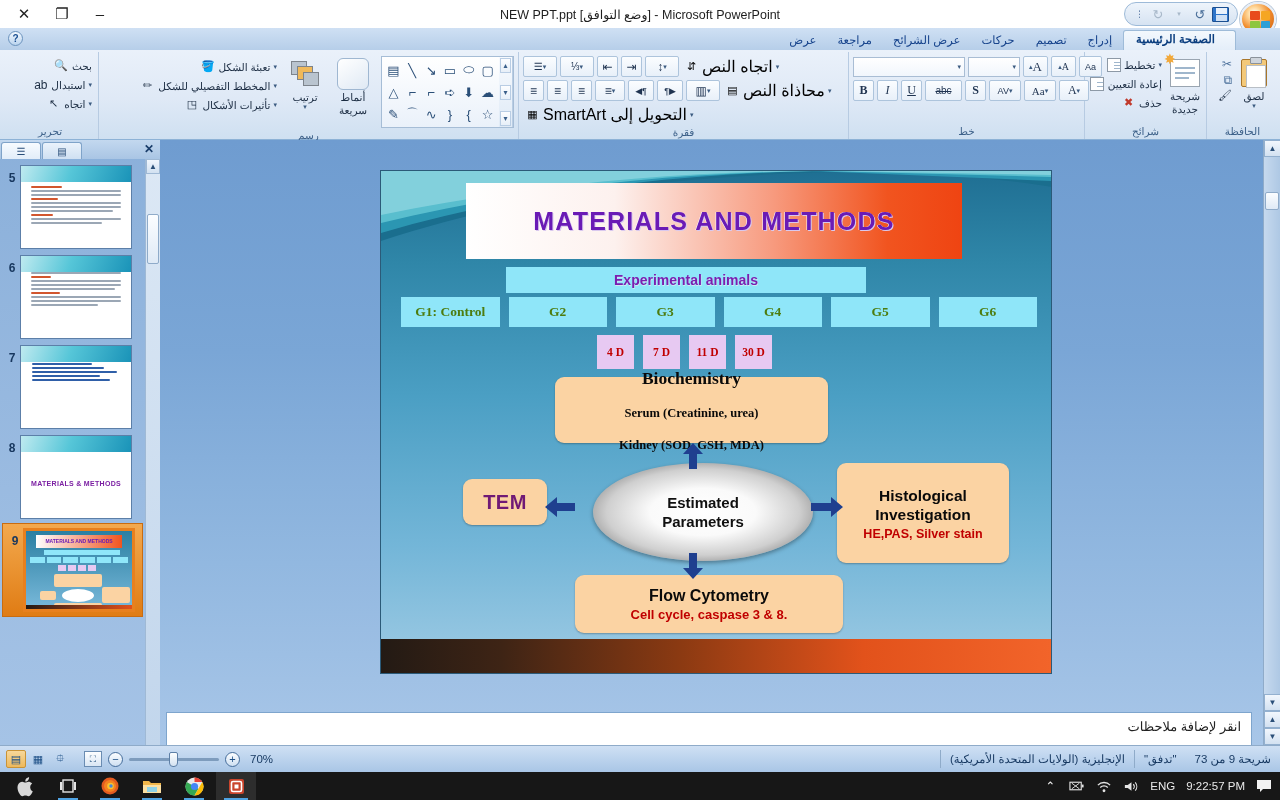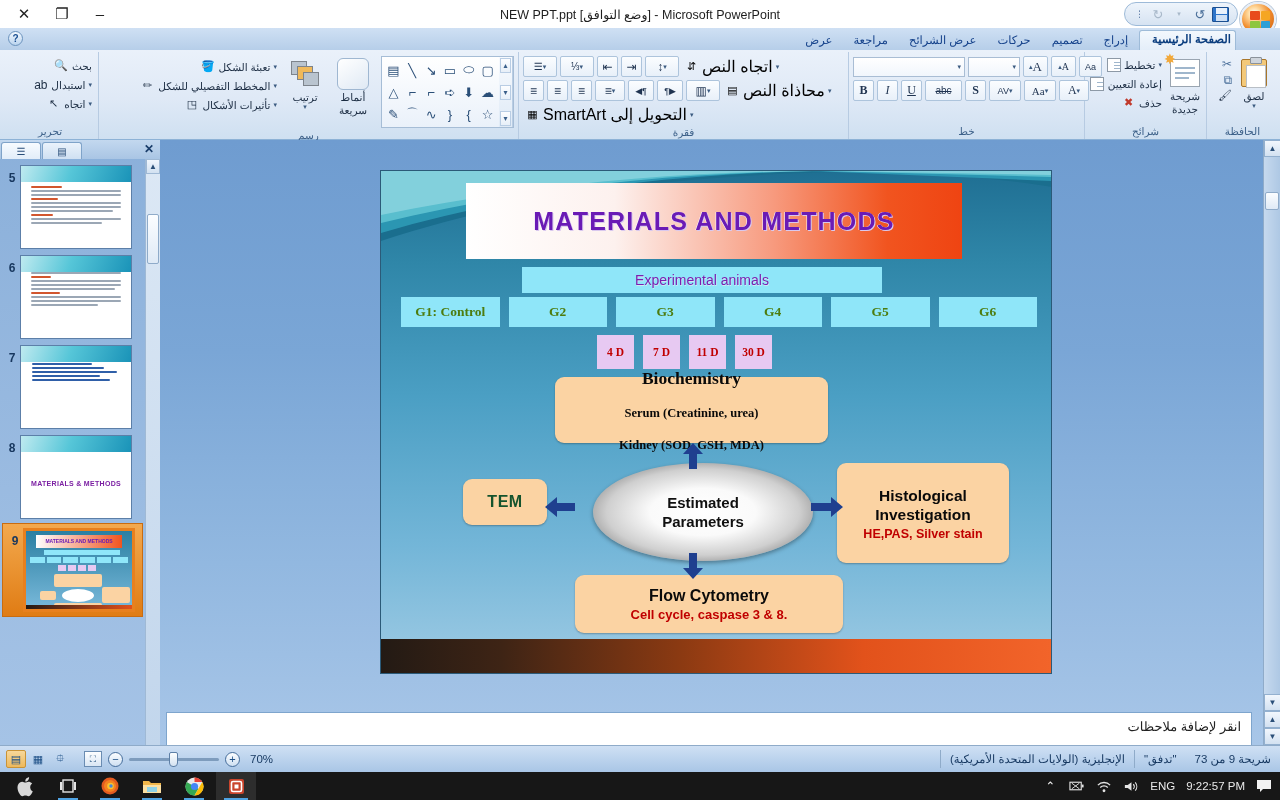--- a/index.html
+++ b/index.html
@@ -59,21 +59,21 @@
     position: absolute; left: 0; top: 28px; width: 1280px; height: 22px;
     background: linear-gradient(#cfe0f4,#b6cee9);
     direction: rtl; display: flex; align-items: flex-end;
     padding-right: 44px; font-size: 11.5px; color: #15428b;
   }
   .tab { padding: 2px 10px 3px 10px; margin-left: 1px; cursor: default; white-space: nowrap; }
   .tab.active {
     background: linear-gradient(#f3f8fd,#e4eef9);
     border: 1px solid #9ebbd8; border-bottom: none;
     border-radius: 3px 3px 0 0; color: #0b3e7f; font-weight: 600;
-    padding: 1px 4px 4px 12px;
+    padding: 1px 20px 4px 12px;
   }
   .help-btn {
     position: absolute; left: 8px; top: 3px; width: 15px; height: 15px;
     border-radius: 50%; background: linear-gradient(#f4f9ff,#b9d3ee);
     border: 1px solid #6a92bd; color: #1b4f91; font-size: 10px;
     text-align: center; line-height: 13px; font-weight: bold;
   }
 
   
   .ribbon {
@@ -207,23 +207,22 @@
     display:flex; align-items:center; justify-content:center;
   }
   .slide-title span {
     font-family:"Liberation Sans", sans-serif; font-weight:bold; font-size:25px;
     color:#6a1bb5; letter-spacing:1.2px;
     text-shadow: 1px 1px 0 #d9c8ee, -0.5px -0.5px 0 #fff;
   }
   .exp-animals {
     position:absolute; left:125px; top:96px; width:360px; height:26px;
     background:#8fe6f9; display:flex; align-items:center; justify-content:center;
-    color:#7a1fb0; font-weight:normal; font-size:14px;
+    color:#7a1fb0; font-weight:bold; font-size:14px;
     text-shadow: 0.5px 0.5px 0 #cfe9f5;
-    margin-left: 16px;
   }
   .groups-row { position:absolute; left:20px; top:126px; width:636px; height:30px;
                 display:flex; gap:9px; }
   .grp { flex:1; background:#8fe6f9; display:flex; align-items:center; justify-content:center;
          color:#4d7c0f; font-family:"Liberation Serif", serif; font-weight:bold; font-size:13.5px; }
   .days-row { position:absolute; left:216px; top:164px; display:flex; gap:9px; }
   .day { width:37px; height:34px; background:#e7c9f2; display:flex; align-items:center;
          justify-content:center; color:#c00000; font-family:"Liberation Serif",serif;
          font-weight:bold; font-size:11.5px; }
 
@@ -235,21 +234,21 @@
   .node .n-title { font-weight:bold; color:#0a0a0a; }
   .node .n-sub { color:#0a0a0a;margin-top:17px; }
   .node .n-sub.red { color:#c00000; }
 
   #node-biochem { left:174px; top:206px; width:273px; height:66px;
                   font-family:"Liberation Serif", serif; }
   #node-biochem .n-title { font-size:17.5px; }
   #node-biochem .n-sub { font-size:12.5px; line-height:14.5px; font-weight:bold; }
 
   #node-tem { left:82px; top:308px; width:84px; height:46px; }
-  #node-tem .n-title { font-size:16px; color:#14532d; font-weight:bold; letter-spacing:.5px; }
+  #node-tem .n-title { font-size:20px; color:#701a75; font-weight:bold; letter-spacing:.5px; }
 
   #node-histo { left:456px; top:292px; width:172px; height:100px; padding:0 6px; }
   #node-histo .n-title { font-size:15.5px; line-height:19px; }
   #node-histo .n-sub { font-size:12.5px; font-weight:bold; margin-top:3px; }
 
   #node-flow { left:194px; top:404px; width:268px; height:58px; }
   #node-flow .n-title { font-size:16px; }
   #node-flow .n-sub { font-size:13px; font-weight:bold; margin-top:2px; }
 
   .ellipse {

